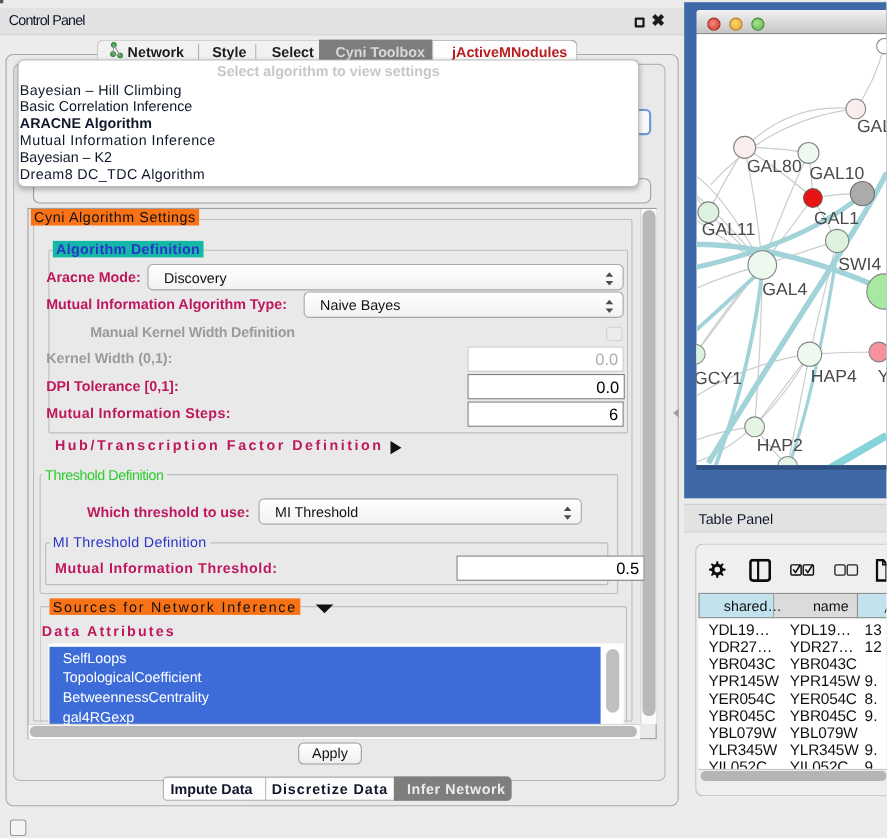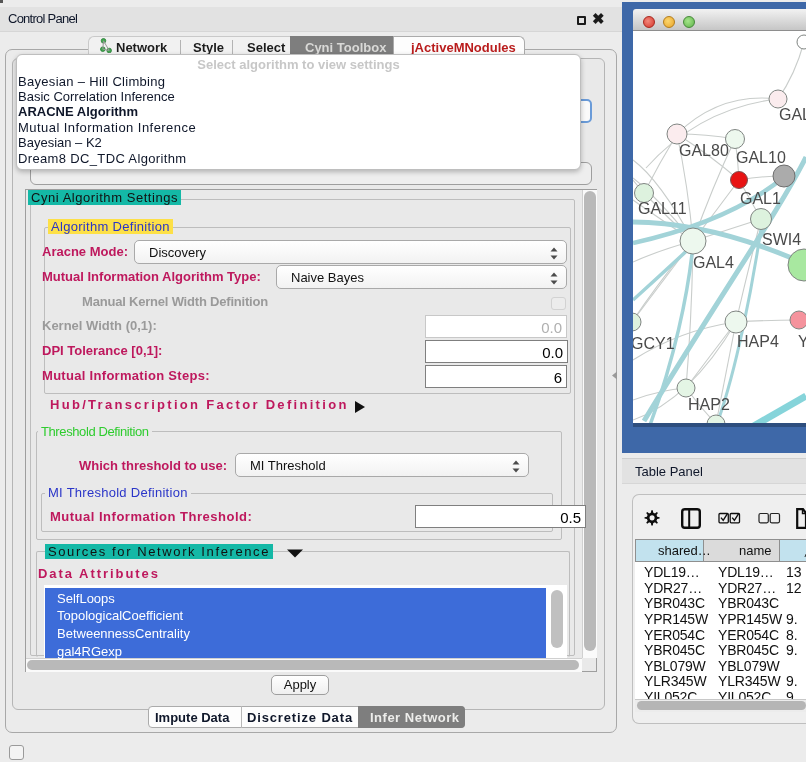--- a/index.html
+++ b/index.html
@@ -6,21 +6,21 @@
 html,body { width:806px; height:762px; overflow:hidden; }
 body { font-family:"Liberation Sans", sans-serif; background:#ececec; position:relative; }
 .abs { position:absolute; }
 .lbl { position:absolute; font-size:13px; font-weight:bold; color:#be185d; white-space:nowrap; }
 .txt { position:absolute; font-size:13px; color:#0f172a; white-space:nowrap; }
 .combo { position:absolute; background:linear-gradient(#ffffff,#f2f2f2); border:1px solid #a9a9a9; border-radius:5px; font-size:13px; color:#111; }
 .combo .cv { position:absolute; left:14px; top:4px; }
 .field { position:absolute; background:#fff; border:1px solid #7f7f7f; font-size:15px; color:#000; text-align:right; }
 .field .fv { position:absolute; right:4px; top:3px; }
 .gbox { position:absolute; border:1px solid #bdbdbd; border-radius:2px; }
-.gtitle { position:absolute; font-size:13px; background:#14b8a6; padding:0 3px; white-space:nowrap; }
+.gtitle { position:absolute; font-size:13px; background:#f97316; padding:0 3px; white-space:nowrap; }
 </style>
 </head>
 <body>
 
 <div class="abs" style="left:0;top:0;width:622px;height:762px;background:#ececec;"></div>
 <div class="abs" style="left:0;top:0;width:3px;height:3px;background:#555;"></div>
 <div class="abs" style="left:0;top:7px;width:622px;height:25px;background:#e2e2e2;border-bottom:1px solid #d6d6d6;"></div>
 <div class="txt" style="left:8px;top:11px;font-size:13px;letter-spacing:-0.75px;">Control Panel</div>
 
 <div class="abs" style="left:577px;top:16px;width:9px;height:9px;border:2px solid #1a1a1a;border-radius:1px;"></div>
@@ -64,21 +64,21 @@
 <div class="abs" style="left:582px;top:190px;width:15px;height:468px;background:#fafafa;border-left:1px solid #d0d0d0;"></div>
 <div class="abs" style="left:584px;top:191px;width:12px;height:460px;background:#b9b9b9;border-radius:6px;"></div>
 
 <div class="abs" style="left:26px;top:658px;width:556px;height:14px;background:#fafafa;border-top:1px solid #d0d0d0;"></div>
 <div class="abs" style="left:27px;top:660px;width:552px;height:10px;background:#b9b9b9;border-radius:5px;"></div>
 
 <div class="gbox" style="left:30px;top:199px;width:545px;height:457px;"></div>
 <div class="gtitle" style="left:28px;top:190px;color:#111;letter-spacing:0.55px;">Cyni Algorithm Settings</div>
 
 <div class="gbox" style="left:44px;top:227px;width:527px;height:167px;"></div>
-<div class="gtitle" style="left:48px;top:219px;color:#2a35c8;background:#fde047;letter-spacing:0.3px;">Algorithm Definition</div>
+<div class="gtitle" style="left:48px;top:219px;color:#2a35c8;background:#14b8a6;letter-spacing:0.3px;font-weight:bold;">Algorithm Definition</div>
 
 <div class="lbl" style="left:42px;top:244px;">Aracne Mode:</div>
 <div class="combo" style="left:134px;top:240px;width:433px;height:24px;">
     <span class="cv">Discovery</span>
   <svg width="8" height="13" style="position:absolute;right:8px;top:6px;">
       <path d="M4 0.5 L7.5 4.5 L0.5 4.5 Z" fill="#4b4b4b"></path>
       <path d="M4 12.5 L7.5 8.5 L0.5 8.5 Z" fill="#4b4b4b"></path>
     </svg>
 </div>
 <div class="lbl" style="left:42px;top:269px;">Mutual Information Algorithm Type:</div>

